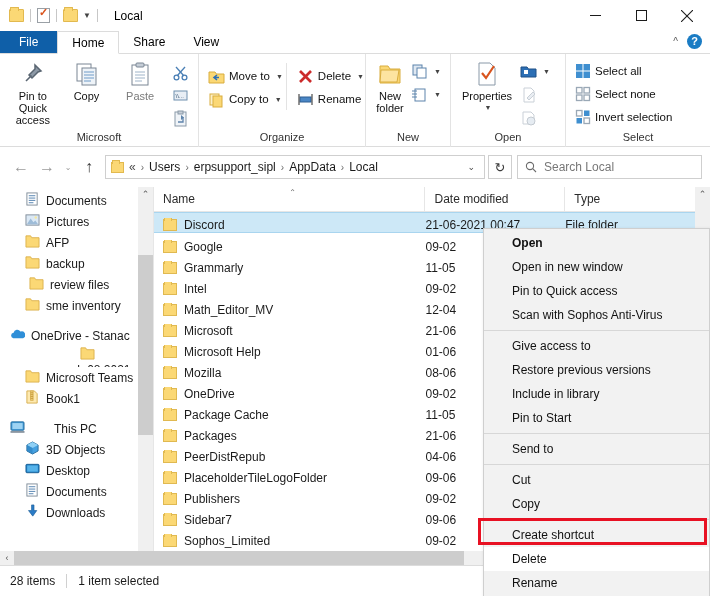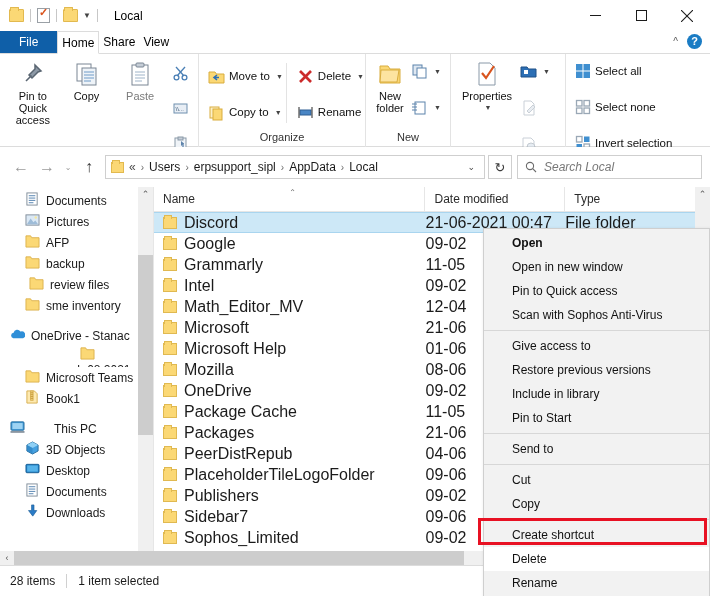--- a/index.html
+++ b/index.html
@@ -40,21 +40,21 @@
           display: flex; align-items: center; justify-content: center; }
   .wctl svg { display: block; }
 
   
   .tabstrip {
     position: absolute; top: 31px; left: 0; width: 710px; height: 23px;
     background: #fff; display: flex; align-items: stretch;
     border-bottom: 1px solid #dcdcdc;
   }
   .tab {
-    padding: 0 4px; display: flex; align-items: center;
+    padding: 0 14px; display: flex; align-items: center;
     font-size: 12px; color: #000; cursor: default;
   }
   .tab.file { background: #0f5fa8; color: #fff; padding: 0 19px; }
   .tab.active {
     background: #fff; border: 1px solid #dcdcdc; border-bottom: 1px solid #fff;
     margin-bottom: -1px;
   }
   .ribbon-ctl { position: absolute; right: 8px; top: 34px; display: flex;
                 align-items: center; gap: 9px; }
   .chev-up { font-size: 10px; color: #555; }
@@ -74,21 +74,21 @@
   .rgroup-body { flex: 1; display: flex; align-items: flex-start; padding: 5px 6px 0 6px; }
   .rgroup-label {
     height: 17px; text-align: center; font-size: 11px; color: #333;
     line-height: 15px;
   }
   .bigbtn {
     width: 62px; display: flex; flex-direction: column; align-items: center;
     font-size: 11px; color: #111; text-align: center; line-height: 12px; padding-top: 2px;
   }
   .bigbtn .lbl { margin-top: 3px; }
-  .smallcol { display: flex; flex-direction: column; gap: 14px; padding-top: 2px; }
+  .smallcol { display: flex; flex-direction: column; gap: 1px; padding-top: 2px; }
   .smallbtn {
     display: flex; align-items: center; gap: 4px; font-size: 11.5px;
     color: #111; height: 22px; padding: 0 3px; white-space: nowrap;
   }
   .icon-sq { flex: 0 0 auto; display: block; }
   .dd { font-size: 7px; color: #444; margin-left: 2px; }
 
   
   .addrbar {
     position: absolute; top: 147px; left: 0; width: 710px; height: 40px;
@@ -116,21 +116,21 @@
   .crumb-sep { color: #6b6b6b; margin: 0 5px; font-size: 10px; }
   .addr-caret { font-size: 9px; color: #4a4a4a; padding: 0 4px; }
   .refresh { width: 24px; height: 24px; border: 1px solid #cfcfcf;
              display: flex; align-items: center; justify-content: center;
              font-size: 13px; color: #3b3b3b; background: #fff; }
   .searchbox {
     width: 185px; height: 24px; border: 1px solid #cfcfcf; background: #fff;
     display: flex; align-items: center; padding: 0 7px; margin-left: 5px;
     gap: 7px; flex: 0 0 auto;
   }
-  .search-ph { font-size: 12px; color: #777; font-style: italic; }
+  .search-ph { font-size: 12px; color: #777; }
 
   
   .navpane {
     position: absolute; top: 187px; left: 0; width: 160px; height: 378px;
     background: #fff; overflow: hidden;
   }
   .navlist { padding-top: 3px; }
   .navrow {
     height: 21px; display: flex; align-items: center; font-size: 12px;
     color: #1b1b1b; padding-right: 4px; white-space: nowrap;
@@ -158,21 +158,21 @@
     border-bottom: 1px solid #e6e6e6; font-size: 12px; color: #2b2b2b;
   }
   .col { height: 25px; display: flex; align-items: center; padding-left: 9px;
          border-right: 1px solid #e6e6e6; position: relative; }
   .col.name { width: 272px; }
   .col.date { width: 140px; }
   .col.type { width: 130px; border-right: none; }
   .sortcaret { position: absolute; left: 50%; top: 1px; font-size: 8px; color: #6b6b6b; }
 
   .frow {
-    height: 21px; display: flex; align-items: center; font-size: 16px;
+    height: 21px; display: flex; align-items: flex-end; font-size: 12px;
     color: #1b1b1b; white-space: nowrap;
   }
   .frow.sel { background: #cde8f7; border-top: 1px solid #a9d5ef;
               border-bottom: 1px solid #a9d5ef; height: 21px; }
   .fname { width: 272px; display: flex; align-items: center; padding-left: 9px;
            overflow: hidden; }
   .fdate { width: 140px; color: #1b1b1b; }
   .ftype { width: 130px; color: #1b1b1b; }
   .fold {
     width: 14px; height: 12px; background: #fbd875; border: 1px solid #e0b951;

